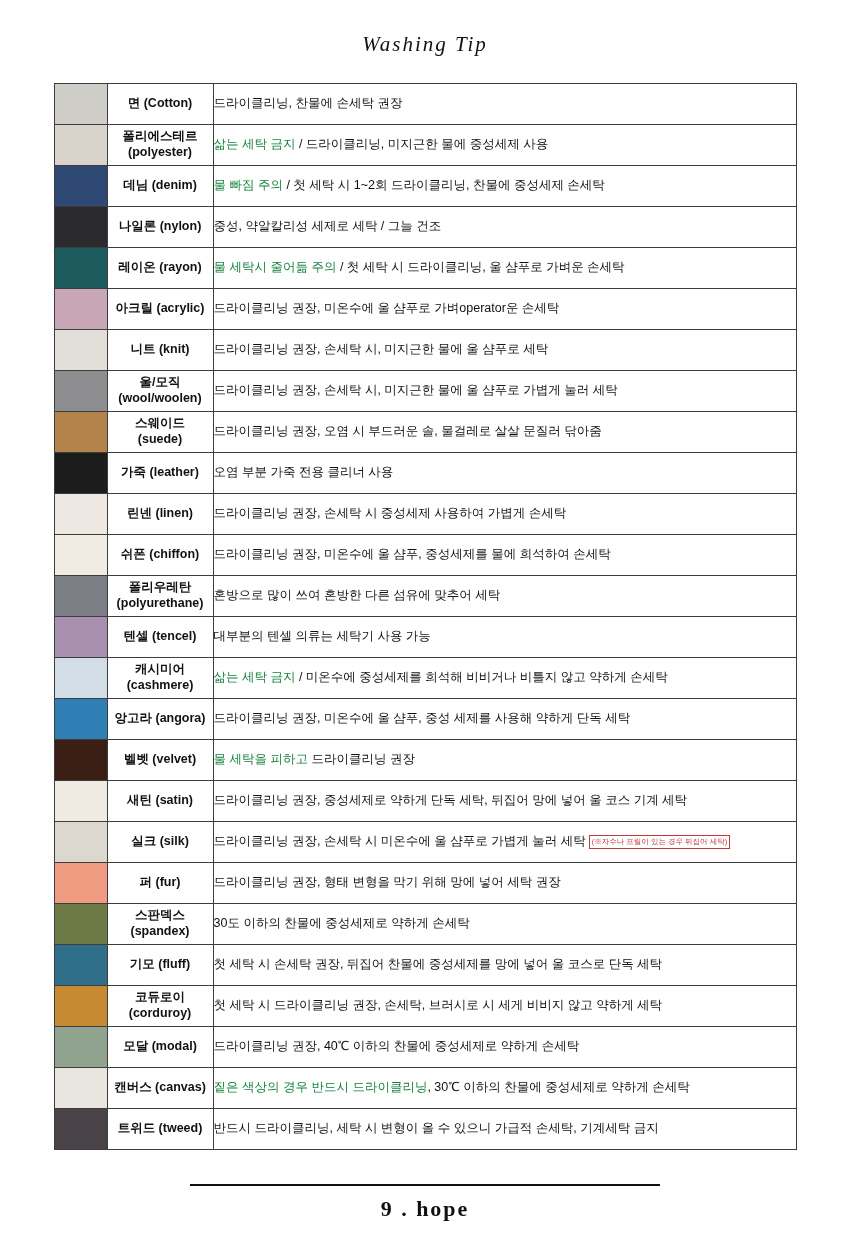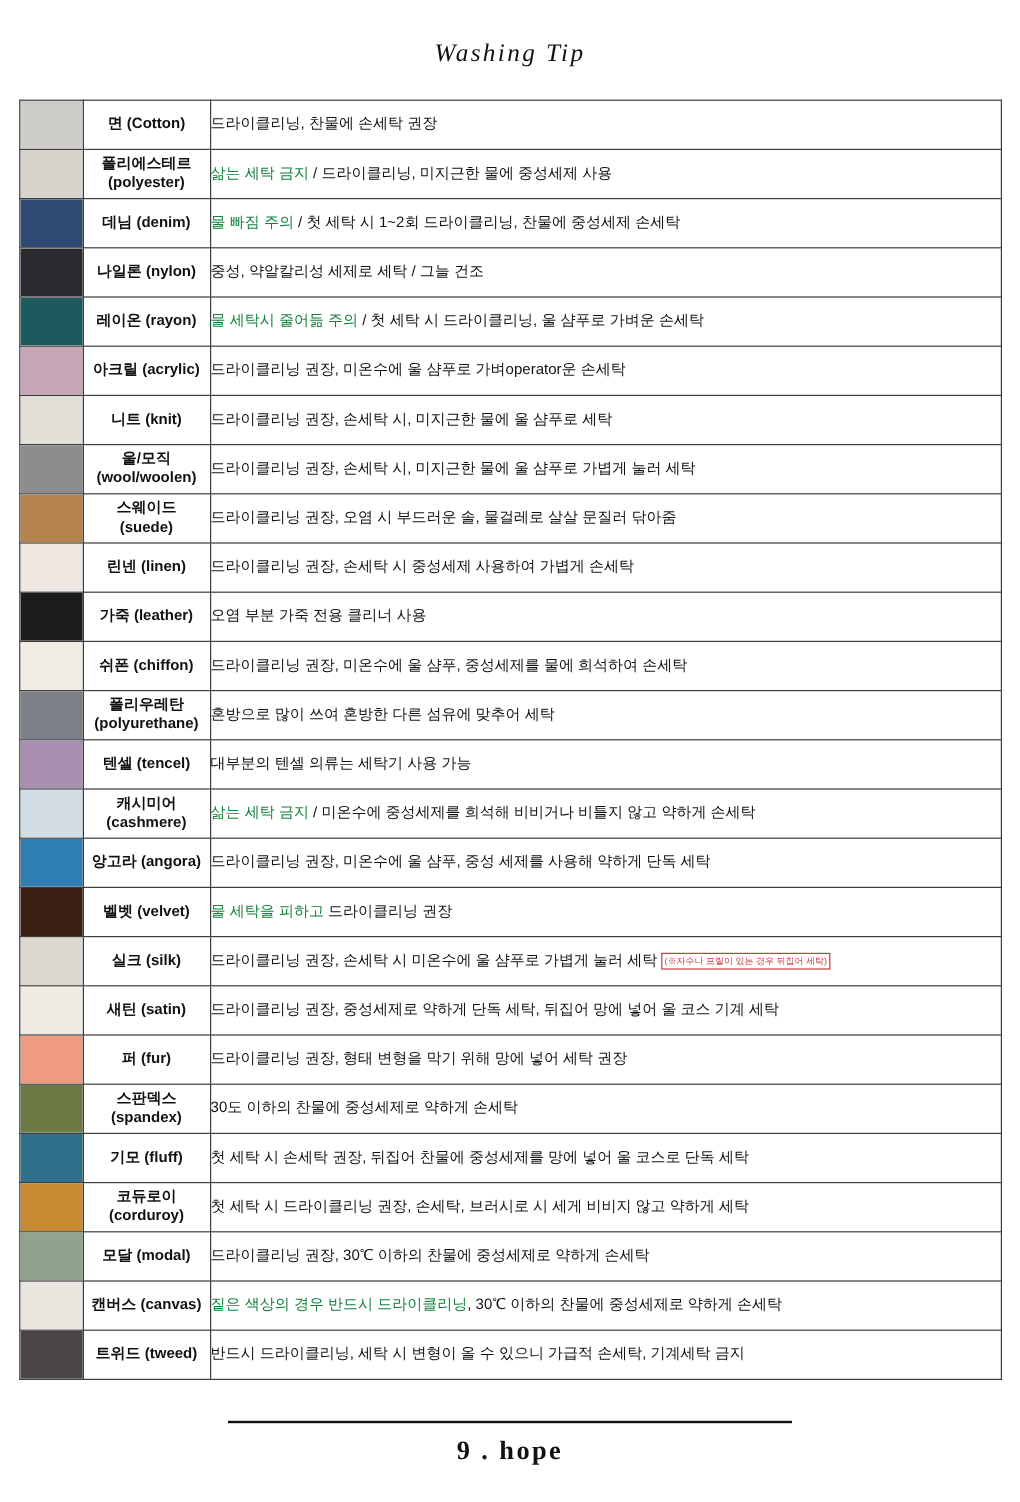--- a/index.html
+++ b/index.html
@@ -27,21 +27,21 @@
     font-weight: normal;
     font-style: italic;
     letter-spacing: 2px;
     margin-top: 32px;
     margin-bottom: 26px;
     font-family: "Liberation Serif", serif;
   }
   table.tips {
     border-collapse: collapse;
     margin: 0 auto;
-    width: 819px;
+    width: 743px;
     table-layout: fixed;
   }
   table.tips td {
     border: 1px solid #3d3d3d;
     vertical-align: middle;
     padding: 0;
   }
   td.swatch-cell {
     width: 52px;
     padding: 0;
@@ -161,34 +161,34 @@
         </tr>
         <tr>
           <td class="swatch-cell">
             <span class="swatch" style="background: rgb(179, 131, 75);"></span>
           </td>
           <td class="name-cell">스웨이드<br>(suede)</td>
           <td class="desc-cell">드라이클리닝 권장, 오염 시 부드러운 솔, 물걸레로 살살 문질러 닦아줌</td>
         </tr>
         <tr>
           <td class="swatch-cell">
+            <span class="swatch" style="background: rgb(28, 28, 28);"></span>
+          </td>
+          <td class="name-cell">가죽 (leather)</td>
+          <td class="desc-cell">오염 부분 가죽 전용 클리너 사용</td>
+        </tr>
+        <tr>
+          <td class="swatch-cell">
             <span class="swatch" style="background: rgb(239, 231, 226);"></span>
           </td>
           <td class="name-cell">린넨 (linen)</td>
           <td class="desc-cell">드라이클리닝 권장, 손세탁 시 중성세제 사용하여 가볍게 손세탁</td>
         </tr>
         <tr>
           <td class="swatch-cell">
-            <span class="swatch" style="background: rgb(28, 28, 28);"></span>
-          </td>
-          <td class="name-cell">가죽 (leather)</td>
-          <td class="desc-cell">오염 부분 가죽 전용 클리너 사용</td>
-        </tr>
-        <tr>
-          <td class="swatch-cell">
             <span class="swatch" style="background: rgb(241, 236, 227);"></span>
           </td>
           <td class="name-cell">쉬폰 (chiffon)</td>
           <td class="desc-cell">드라이클리닝 권장, 미온수에 울 샴푸, 중성세제를 물에 희석하여 손세탁</td>
         </tr>
         <tr>
           <td class="swatch-cell">
             <span class="swatch" style="background: rgb(124, 127, 133);"></span>
           </td>
           <td class="name-cell">폴리우레탄<br>(polyurethane)</td>
@@ -217,34 +217,34 @@
         </tr>
         <tr>
           <td class="swatch-cell">
             <span class="swatch" style="background: rgb(59, 30, 20);"></span>
           </td>
           <td class="name-cell">벨벳 (velvet)</td>
           <td class="desc-cell"><span class="warn">물 세탁을 피하고</span> 드라이클리닝 권장</td>
         </tr>
         <tr>
           <td class="swatch-cell">
+            <span class="swatch" style="background: rgb(239, 234, 226);"></span>
+          </td>
+          <td class="name-cell">새틴 (satin)</td>
+          <td class="desc-cell">드라이클리닝 권장, 중성세제로 약하게 단독 세탁, 뒤집어 망에 넣어 울 코스 기계 세탁</td>
+        </tr>
+        <tr>
+          <td class="swatch-cell">
             <span class="swatch" style="background: rgb(220, 215, 207);"></span>
           </td>
           <td class="name-cell">실크 (silk)</td>
           <td class="desc-cell">드라이클리닝 권장, 손세탁 시 미온수에 울 샴푸로 가볍게 눌러 세탁<span class="tiny-note">(※자수나 프릴이 있는 경우 뒤집어 세탁)</span></td>
         </tr>
         <tr>
           <td class="swatch-cell">
-            <span class="swatch" style="background: rgb(239, 234, 226);"></span>
-          </td>
-          <td class="name-cell">새틴 (satin)</td>
-          <td class="desc-cell">드라이클리닝 권장, 중성세제로 약하게 단독 세탁, 뒤집어 망에 넣어 울 코스 기계 세탁</td>
-        </tr>
-        <tr>
-          <td class="swatch-cell">
             <span class="swatch" style="background: rgb(239, 155, 130);"></span>
           </td>
           <td class="name-cell">퍼 (fur)</td>
           <td class="desc-cell">드라이클리닝 권장, 형태 변형을 막기 위해 망에 넣어 세탁 권장</td>
         </tr>
         <tr>
           <td class="swatch-cell">
             <span class="swatch" style="background: rgb(110, 122, 69);"></span>
           </td>
           <td class="name-cell">스판덱스<br>(spandex)</td>
@@ -262,21 +262,21 @@
             <span class="swatch" style="background: rgb(198, 138, 51);"></span>
           </td>
           <td class="name-cell">코듀로이<br>(corduroy)</td>
           <td class="desc-cell">첫 세탁 시 드라이클리닝 권장, 손세탁, 브러시로 시 세게 비비지 않고 약하게 세탁</td>
         </tr>
         <tr>
           <td class="swatch-cell">
             <span class="swatch" style="background: rgb(143, 163, 143);"></span>
           </td>
           <td class="name-cell">모달 (modal)</td>
-          <td class="desc-cell">드라이클리닝 권장, 30℃ 이하의 찬물에 중성세제로 약하게 손세탁</td>
+          <td class="desc-cell">드라이클리닝 권장, 40℃ 이하의 찬물에 중성세제로 약하게 손세탁</td>
         </tr>
         <tr>
           <td class="swatch-cell">
             <span class="swatch" style="background: rgb(233, 230, 223);"></span>
           </td>
           <td class="name-cell">캔버스 (canvas)</td>
           <td class="desc-cell"><span class="warn">짙은 색상의 경우 반드시 드라이클리닝</span>, 30℃ 이하의 찬물에 중성세제로 약하게 손세탁</td>
         </tr>
         <tr>
           <td class="swatch-cell">

